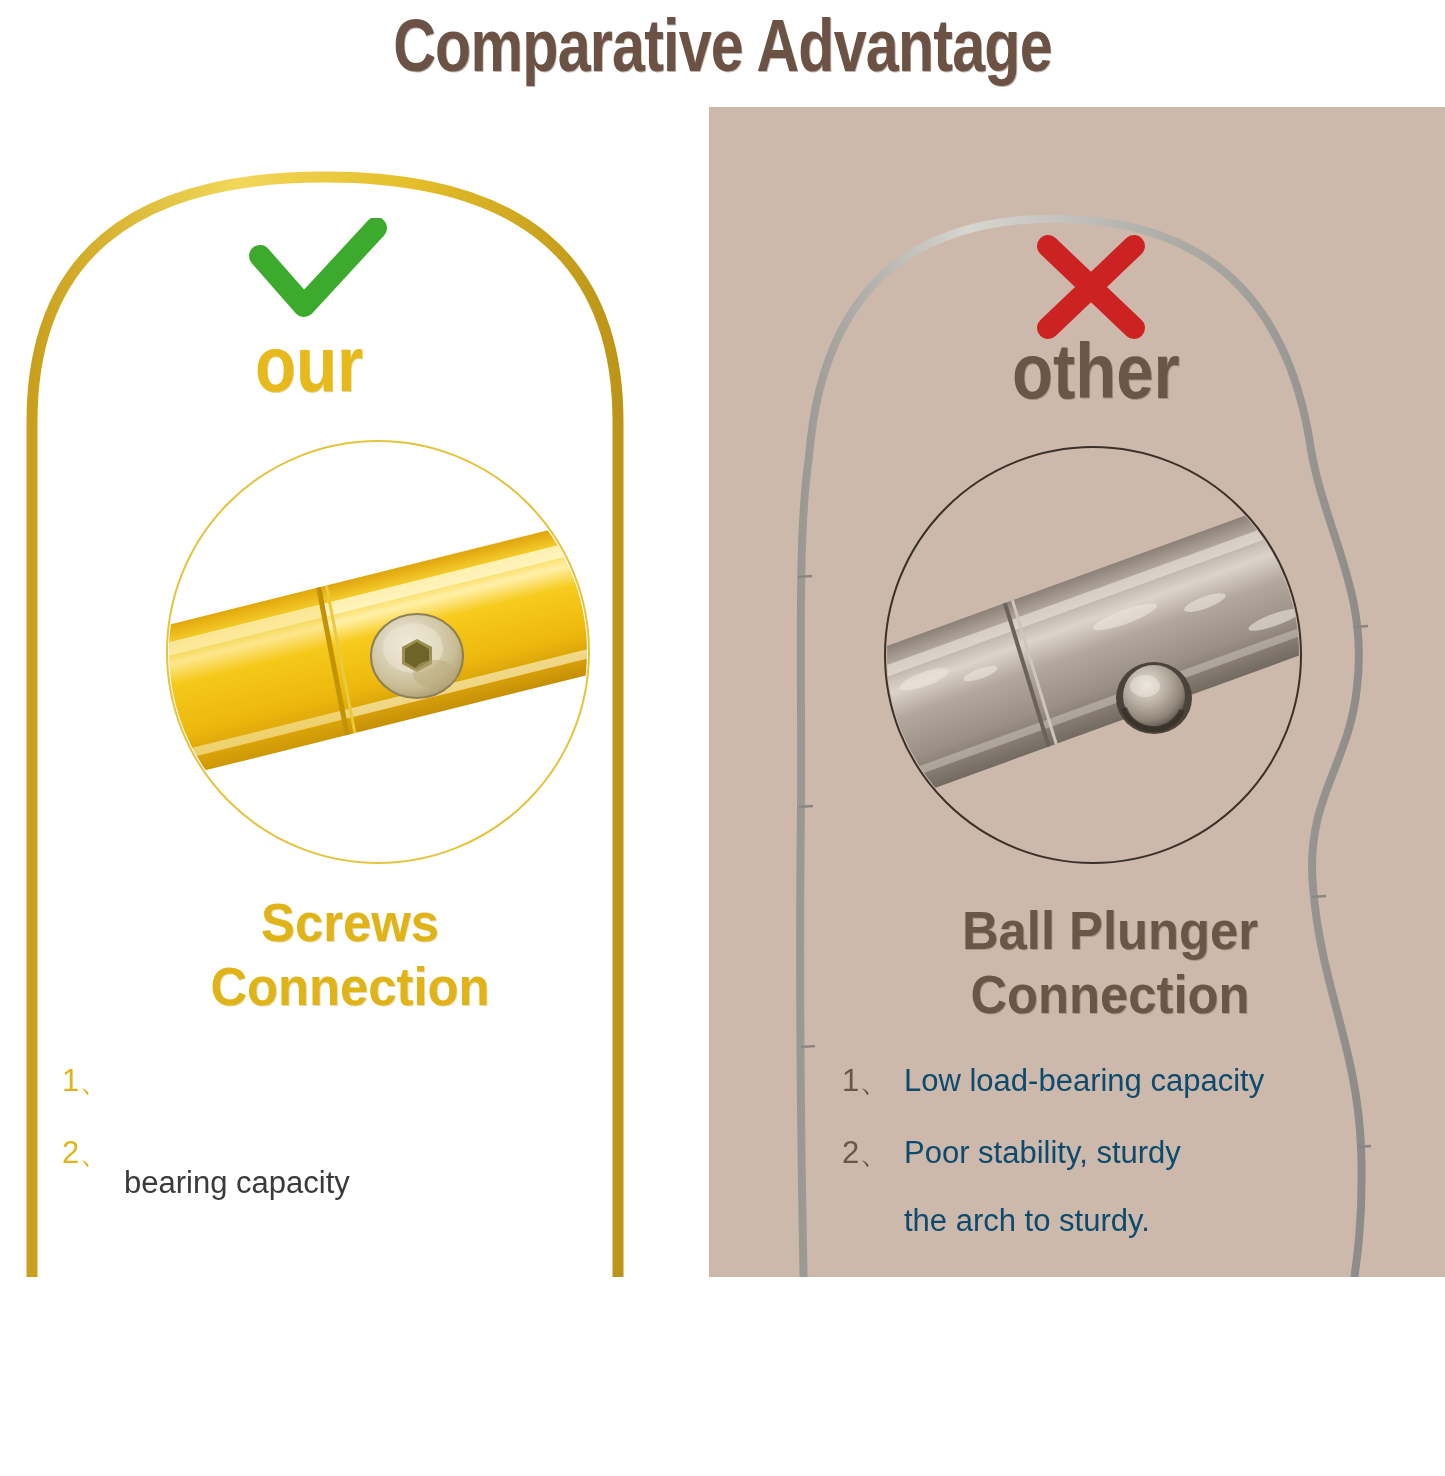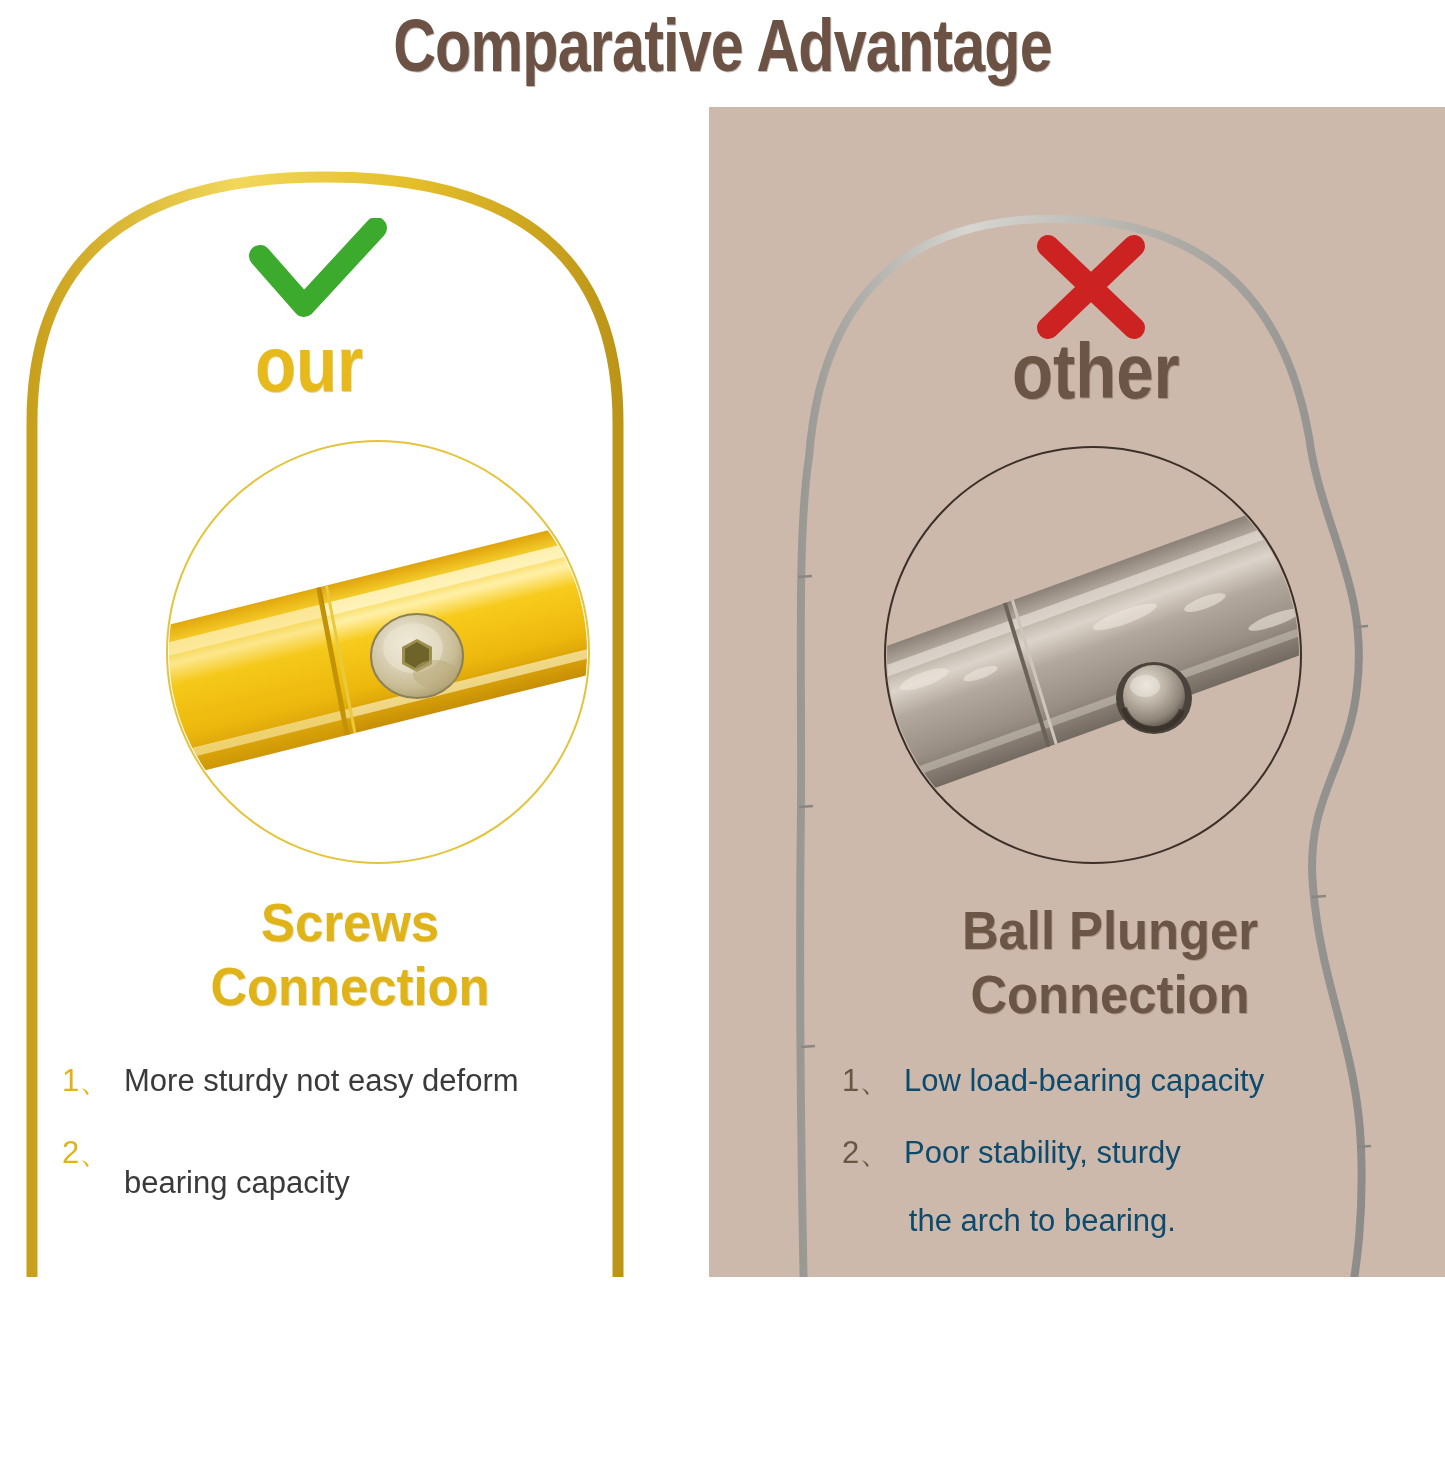--- a/index.html
+++ b/index.html
@@ -175,21 +175,20 @@
     width: 62px;
     font-size: 31px;
   }
   .num-left  { color: #E0B418; }
   .num-right { color: #6B5546; }
   .bullet-text-left  { color: #3A3A3A; }
   .bullet-text-right { color: #0c4a6e; }
   .bullet-line2 {
     margin-top: 30px;
     display: block;
-    text-align: center;
   }
 </style>
 </head>
 <body>
 
 <div id="page">
 
   <div class="title">Comparative Advantage</div>
 
   <div class="panel-right-bg"></div>
@@ -273,21 +272,20 @@
       </g>
     </svg>
   </div>
 
   <div class="conn-heading conn-left">Screws
 Connection</div>
 
   <div class="bullets bullets-left">
     <div class="bullet-row">
       <span class="bullet-num num-left">1、</span>
-      <span class="bullet-text-left">More sturdy not easy deform</span>
     </div>
     <div class="bullet-row">
       <span class="bullet-num num-left">2、</span>
       <span>
         <span class="bullet-text-left bullet-line2">bearing capacity</span>
       </span>
     </div>
   </div>
 
   <div class="panel panel-right">
@@ -396,18 +394,18 @@
 
   <div class="bullets bullets-right">
     <div class="bullet-row">
       <span class="bullet-num num-right">1、</span>
       <span class="bullet-text-right">Low load-bearing capacity</span>
     </div>
     <div class="bullet-row">
       <span class="bullet-num num-right">2、</span>
       <span>
         <span class="bullet-text-right">Poor stability, sturdy</span>
-        <span class="bullet-text-right bullet-line2">the arch to bearing.</span>
+        <span class="bullet-text-right bullet-line2">the arch to sturdy.</span>
       </span>
     </div>
   </div>
 
 </div>
 
 </body></html>

